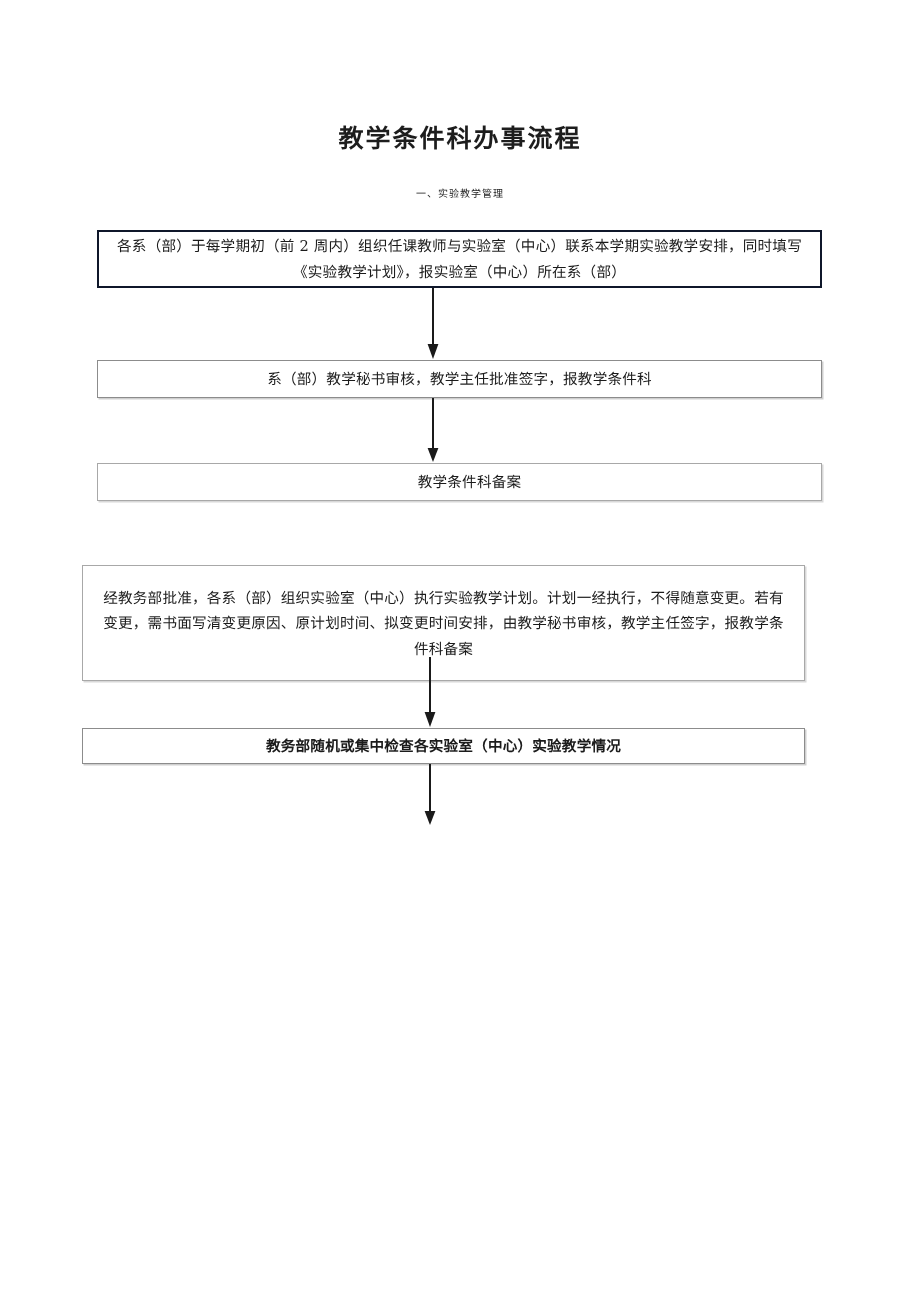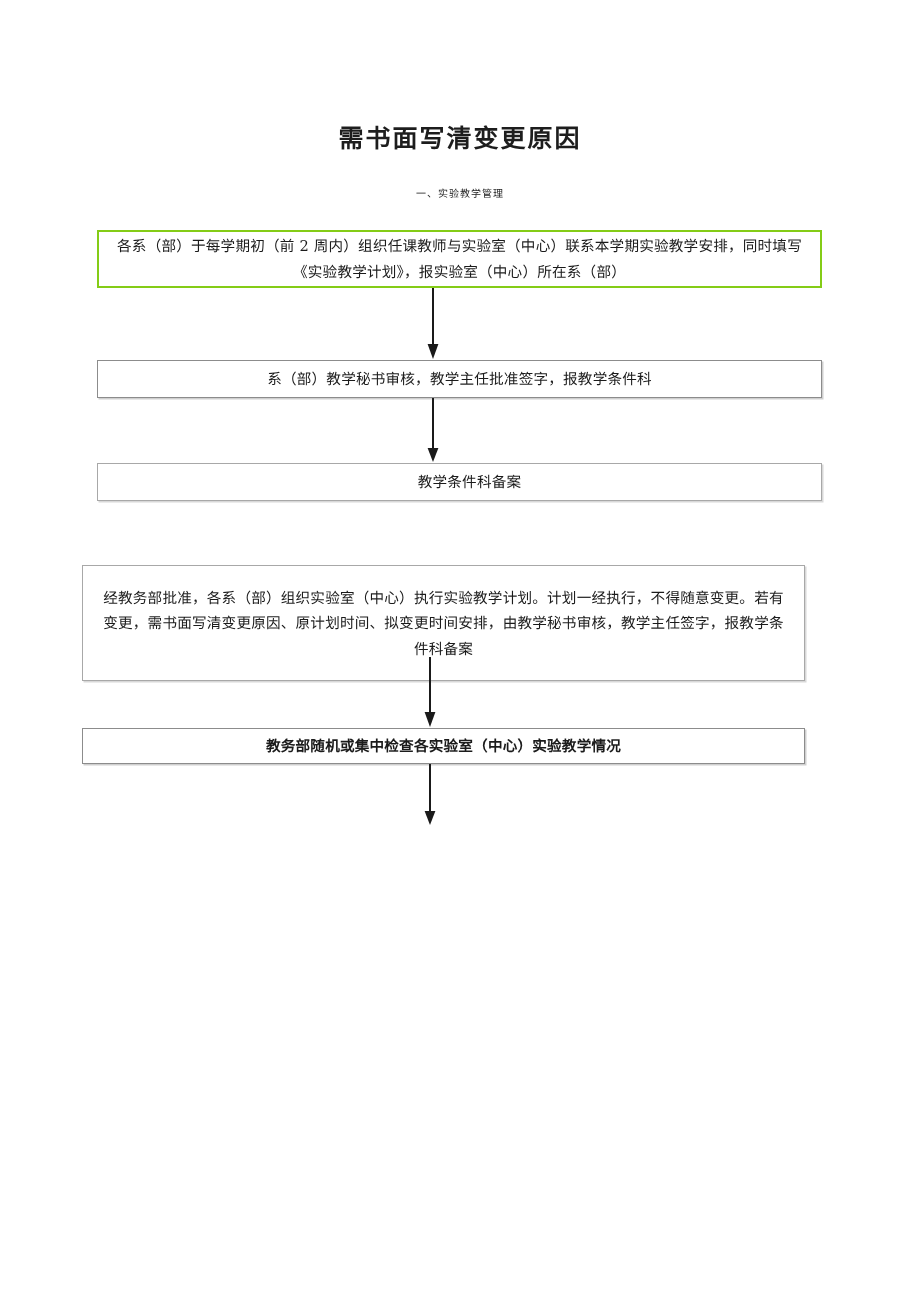--- a/index.html
+++ b/index.html
@@ -70,21 +70,21 @@
     color: #1b1b1b;
     letter-spacing: 0.2px;
     text-align: center;
   }
   .flow-box.multiline .box-text {
     text-align: center;
   }
 
   
   .border-dark {
-    border: 2px solid #84cc16;
+    border: 2px solid #0f172a;
   }
   
   .border-grey {
     border: 1.6px solid #8c8c8c;
     box-shadow: 1.5px 1.5px 0 0 #cfcfcf;
   }
   .border-light {
     border: 1.2px solid #a8a8a8;
     box-shadow: 1.5px 1.5px 0 0 #d8d8d8;
   }
@@ -108,21 +108,21 @@
   #arrow-1 { left: 425px; top: 288px; height: 72px; }
   #arrow-2 { left: 425px; top: 398px; height: 65px; }
   #arrow-3 { left: 422px; top: 657px; height: 71px; }
   #arrow-4 { left: 422px; top: 764px; height: 62px; }
 </style>
 </head>
 <body>
 
 <div class="page">
 
-  <div class="doc-title">需书面写清变更原因</div>
+  <div class="doc-title">教学条件科办事流程</div>
 
   <div class="section-heading">一、实验教学管理</div>
 
   <div class="flow-box border-dark multiline" id="box-1">
     <span class="box-text">各系（部）于每学期初（前 2 周内）组织任课教师与实验室（中心）联系本学期实验教学安排，同时填写《实验教学计划》，报实验室（中心）所在系（部）</span>
   </div>
 
   <div class="arrow" id="arrow-1">
     <svg width="16" height="72" viewBox="0 0 16 72" xmlns="http://www.w3.org/2000/svg">
       <line x1="8" y1="0" x2="8" y2="58" stroke="#1a1a1a" stroke-width="2"></line>

